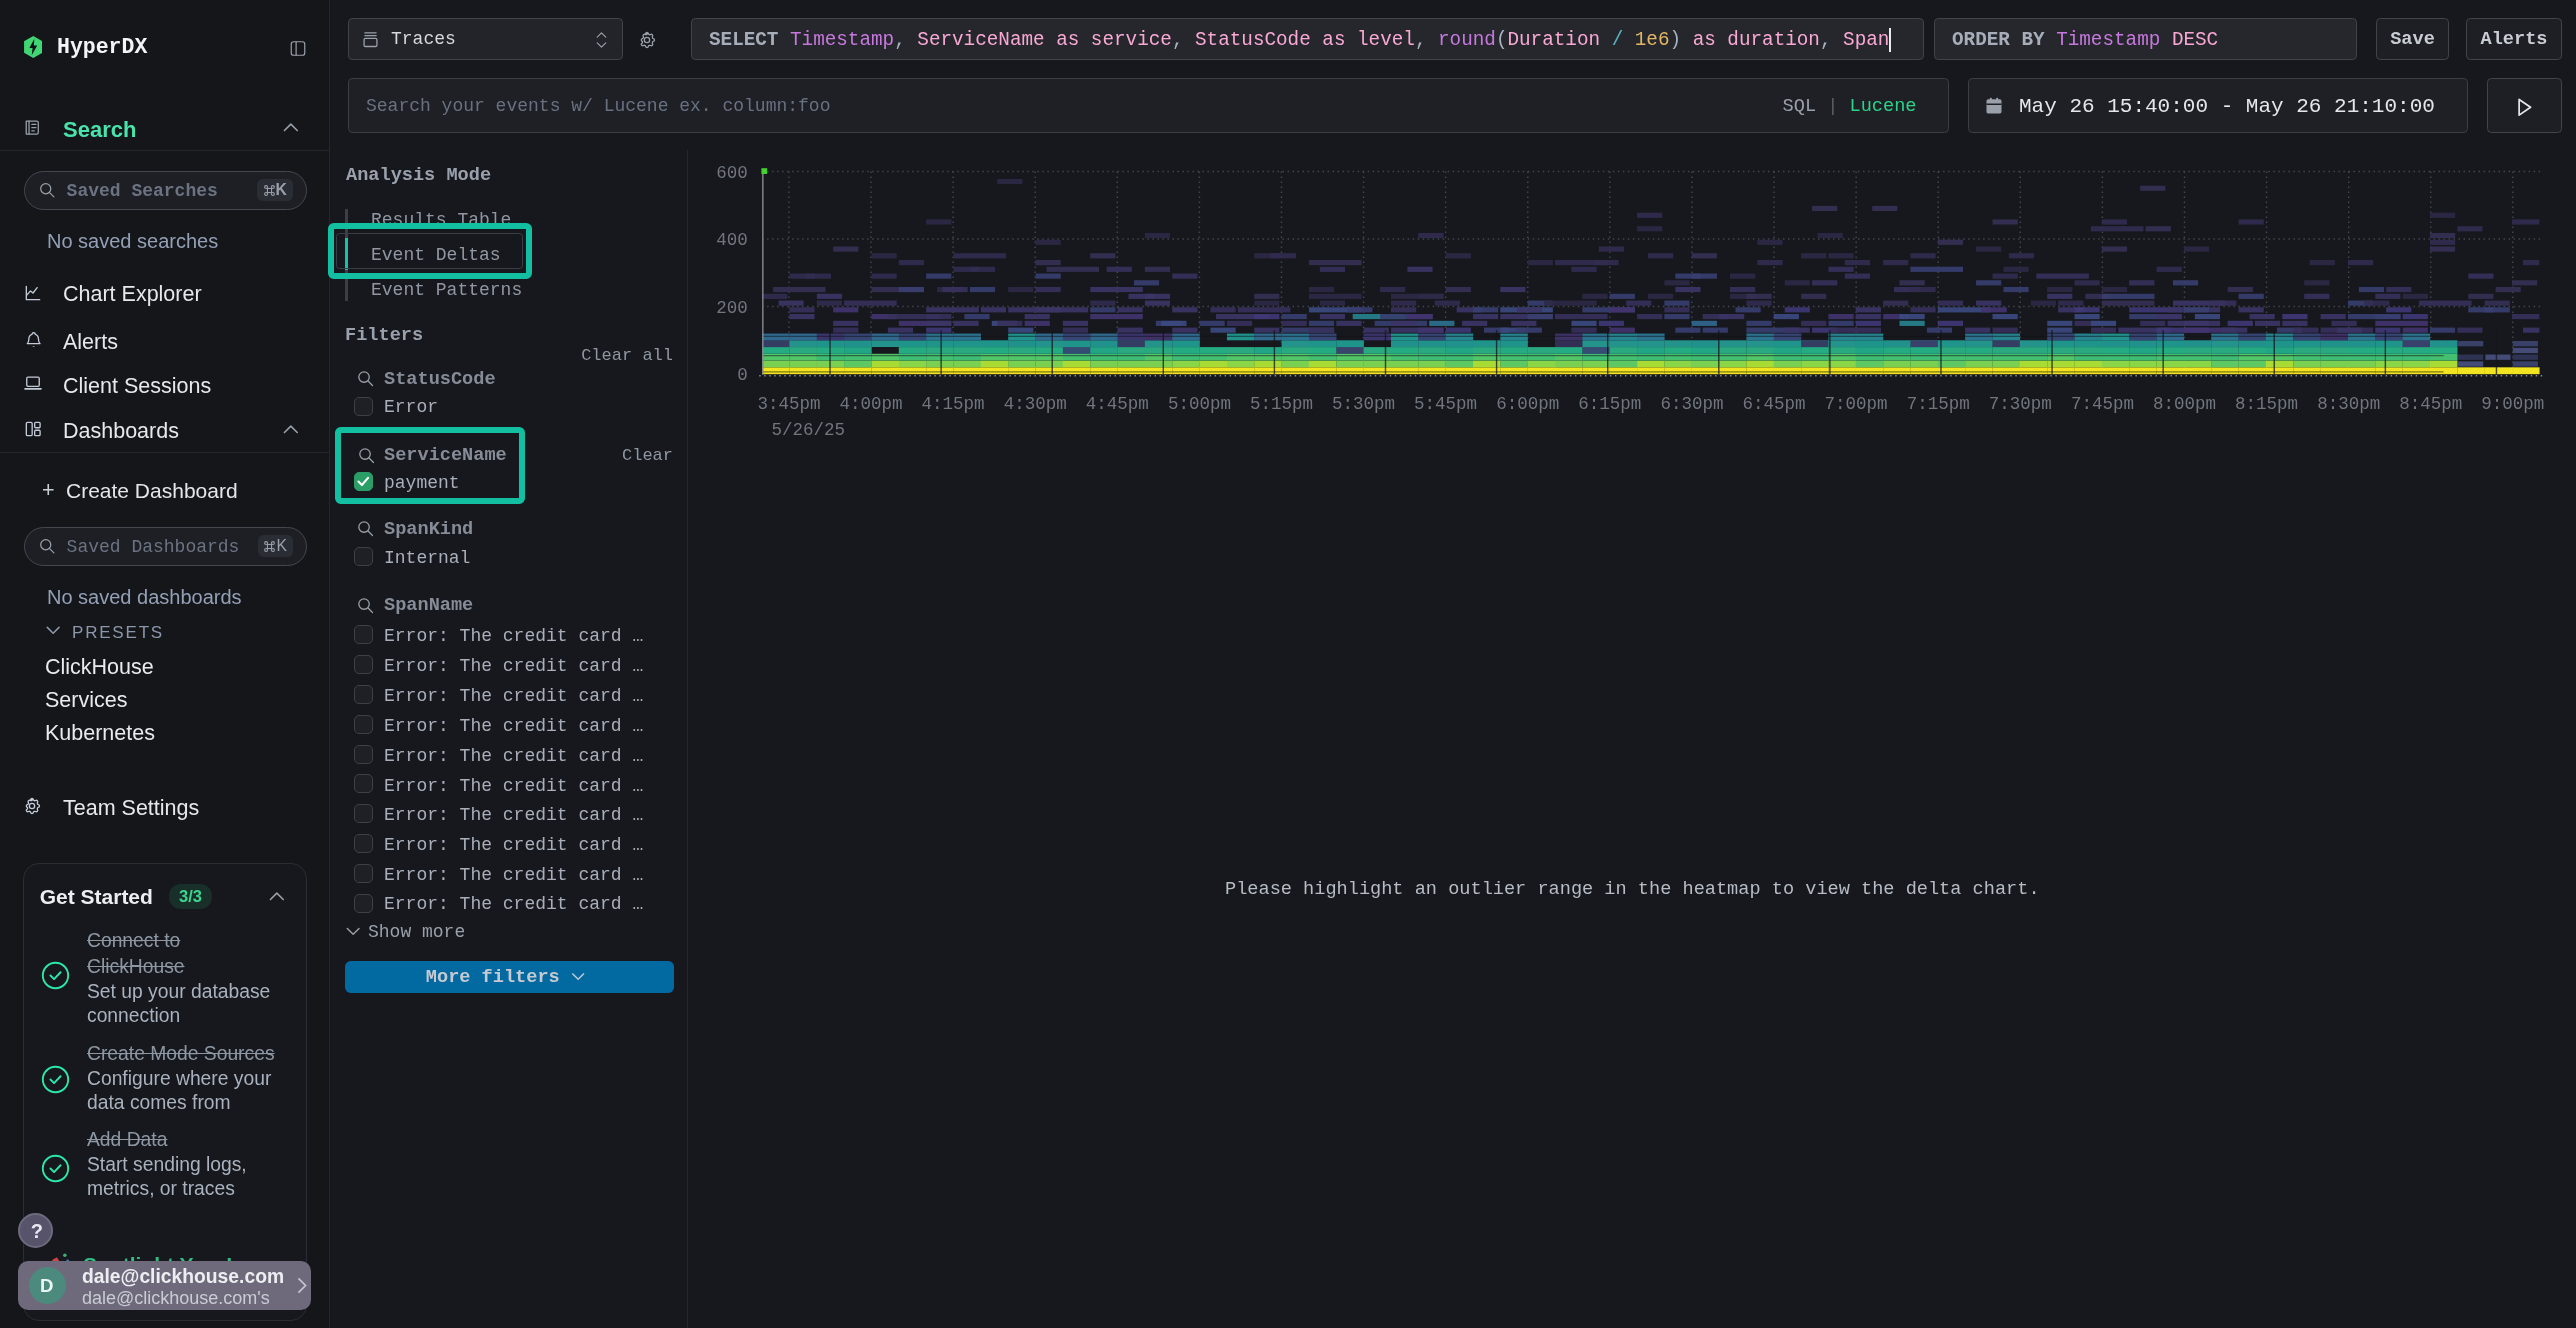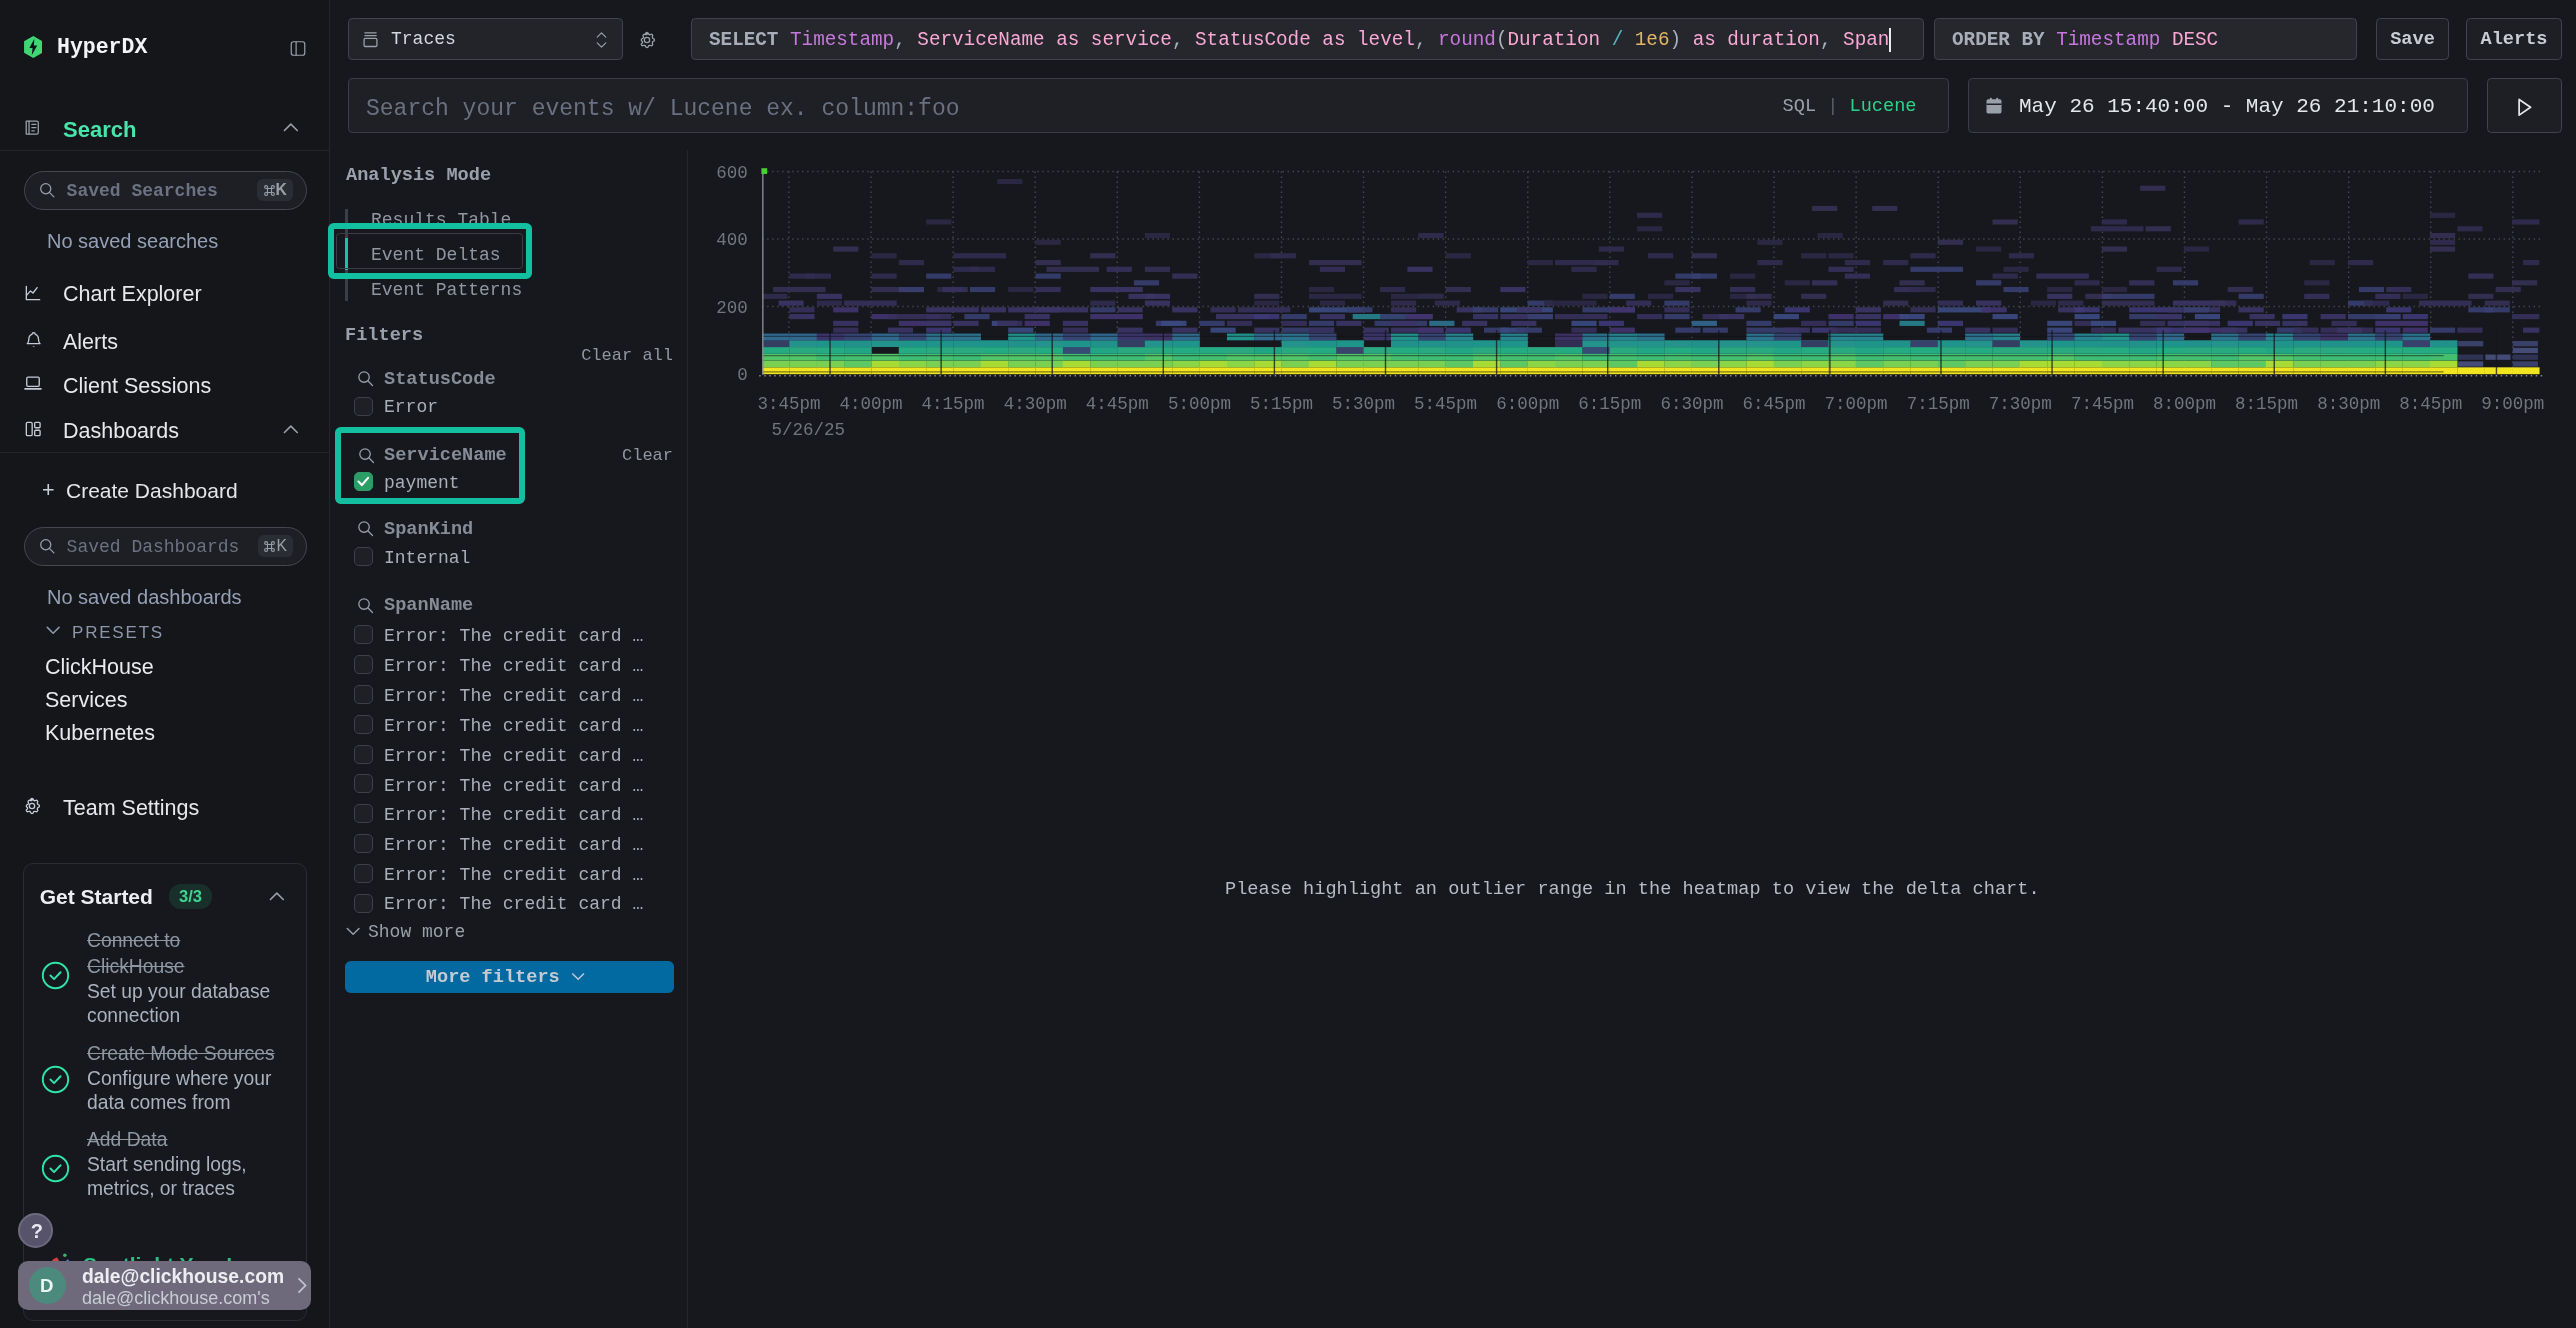--- a/index.html
+++ b/index.html
@@ -32,21 +32,21 @@
   
   .tbox { position:absolute; border:1.4px solid #40444d; border-radius:4.3px; background:#22242a; }
   .sqltok { font-size:19.3px; }
   .k-kw { color:#a7aeb9; font-weight:bold; }
   .k-pur { color:#c678dd; }
   .k-red { color:#f9a8d4; }
   .k-cyn { color:#56b6c2; }
   .k-orn { color:#e2b664; }
   .k-wht { color:#abb2bf; }
 
-  .getstarted { position:absolute; left:23px; top:863px; width:284px; height:458px; border:1.4px solid #2a2d34; border-radius:10px; background:#16181d; }
+  .getstarted { position:absolute; left:23px; top:863px; width:284px; height:458px; border:1.4px solid #2a2d34; border-radius:16px; background:#16181d; }
   .gs-title { font-family:"Liberation Sans",sans-serif; font-weight:bold; font-size:21px; color:#eceef2; }
   .gs-badge { position:absolute; left:145px; top:20px; background:rgba(47,190,120,0.15); color:#3bd68f; border-radius:12px; font-size:16.5px; font-weight:bold; font-family:"Liberation Sans",sans-serif; padding:2.9px 10px; }
   .gs-strike { font-family:"Liberation Sans",sans-serif; font-size:19.3px; color:#8d97a3; text-decoration:line-through; line-height:26px; }
   .gs-body { font-family:"Liberation Sans",sans-serif; font-size:19.3px; color:#a9b2be; line-height:24px; }
   .gs-circle { position:absolute; left:-46px; width:29px; height:29px; }
 </style>
 </head>
 <body>
 
 <div id="sidebar">
@@ -244,21 +244,21 @@
 </div>
 
 <div class="tbox" style="left:2376px;top:18px;width:73px;height:42px;background:#1d1f25;">
   <div class="abs" style="left:0;top:10px;width:100%;text-align:center;font-size:18.6px;font-weight:bold;color:#c8ccd3;">Save</div>
 </div>
 <div class="tbox" style="left:2466px;top:18px;width:96px;height:42px;background:#1d1f25;">
   <div class="abs" style="left:0;top:10px;width:100%;text-align:center;font-size:18.6px;font-weight:bold;color:#c8ccd3;">Alerts</div>
 </div>
 
 <div class="tbox" style="left:348px;top:78px;width:1601px;height:55px;background:#1e2026;border-color:#3a3e46;">
-  <div class="abs" style="left:17px;top:16.5px;font-size:23px;color:#697080;">Search your events w/ Lucene ex. column:foo</div>
+  <div class="abs" style="left:17px;top:16.5px;font-size:18px;color:#697080;">Search your events w/ Lucene ex. column:foo</div>
   <div class="abs" style="right:31.5px;top:16.5px;font-size:18.6px;"><span style="color:#9aa0aa;">SQL</span><span style="color:#5a5f68;"> | </span><span style="color:#2bd389;">Lucene</span></div>
 </div>
 <div class="tbox" style="left:1968px;top:78px;width:500px;height:55px;background:#1e2026;border-color:#3a3e46;">
   <svg class="abs" style="left:15px;top:17px;" width="20" height="20" viewBox="0 0 24 24">
       <rect x="3" y="4" width="18" height="17" rx="2" fill="#9aa0aa"></rect>
       <rect x="3" y="9" width="18" height="1.8" fill="#1e2026"></rect>
       <rect x="7" y="2" width="2.4" height="4" rx="1" fill="#9aa0aa"></rect>
       <rect x="14.6" y="2" width="2.4" height="4" rx="1" fill="#9aa0aa"></rect>
     </svg>
   <div class="abs" style="left:50px;top:15.7px;font-size:21px;color:#e4e7ea;">May 26 15:40:00 - May 26 21:10:00</div>

